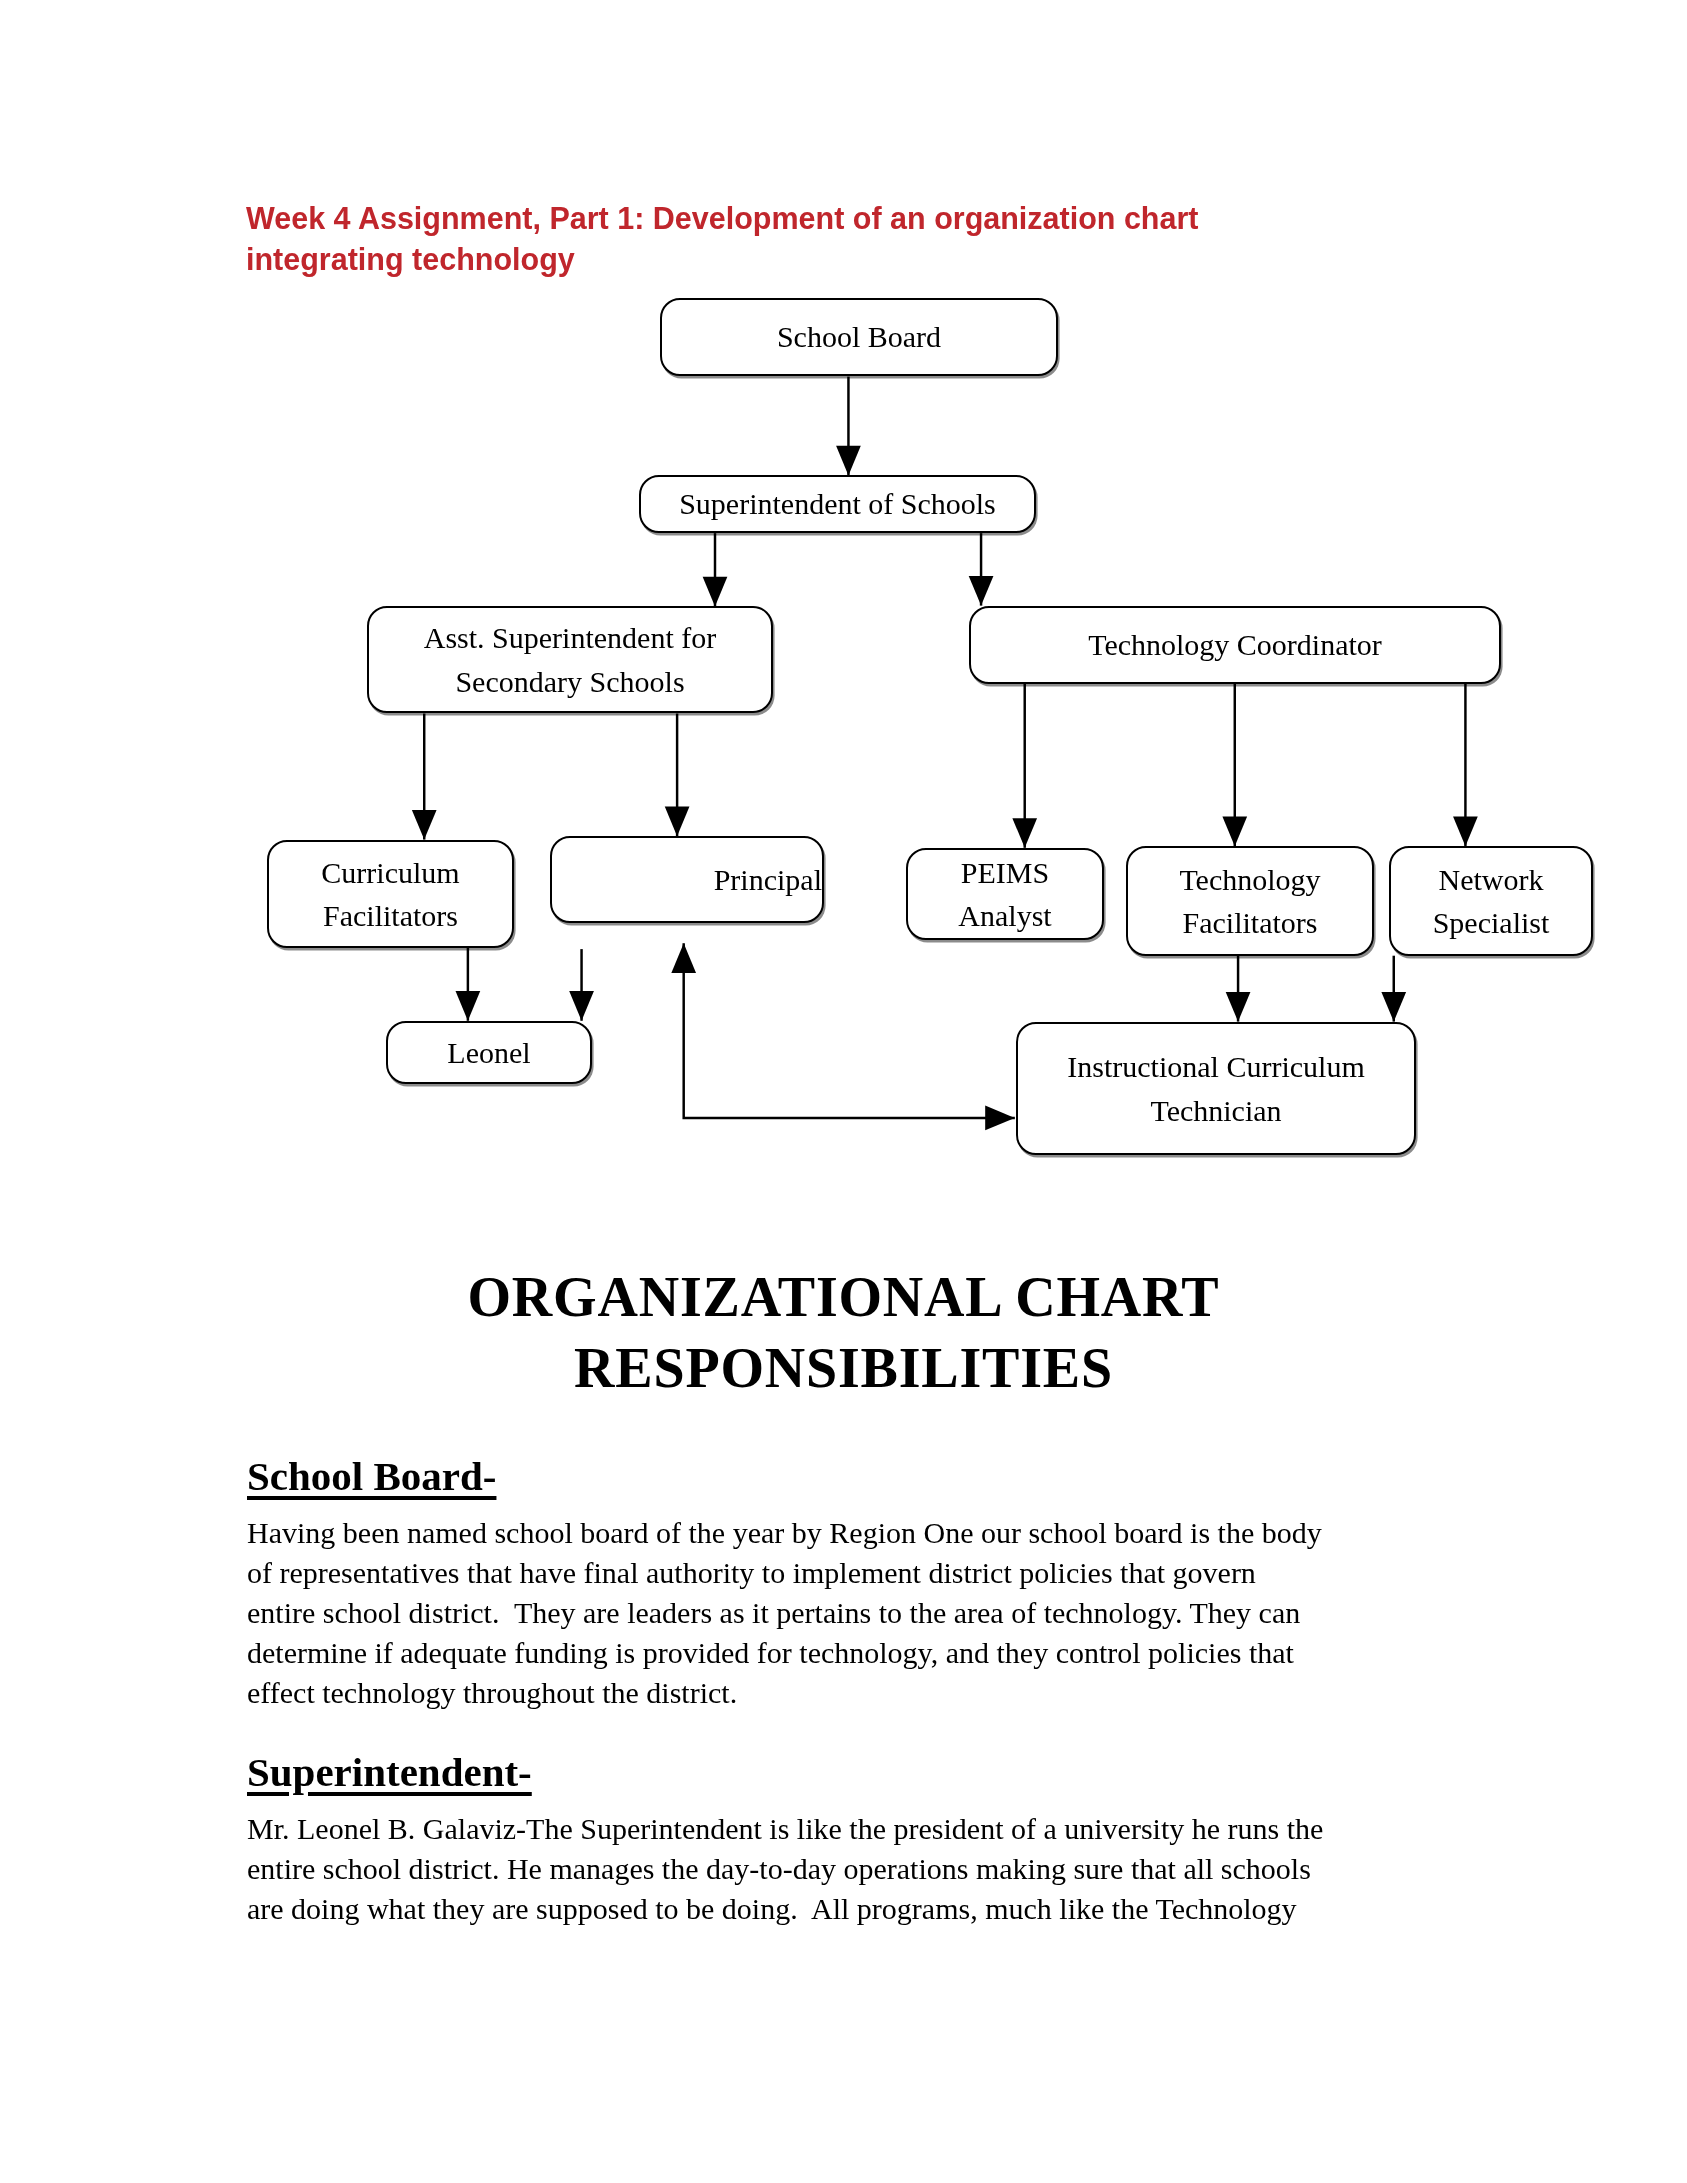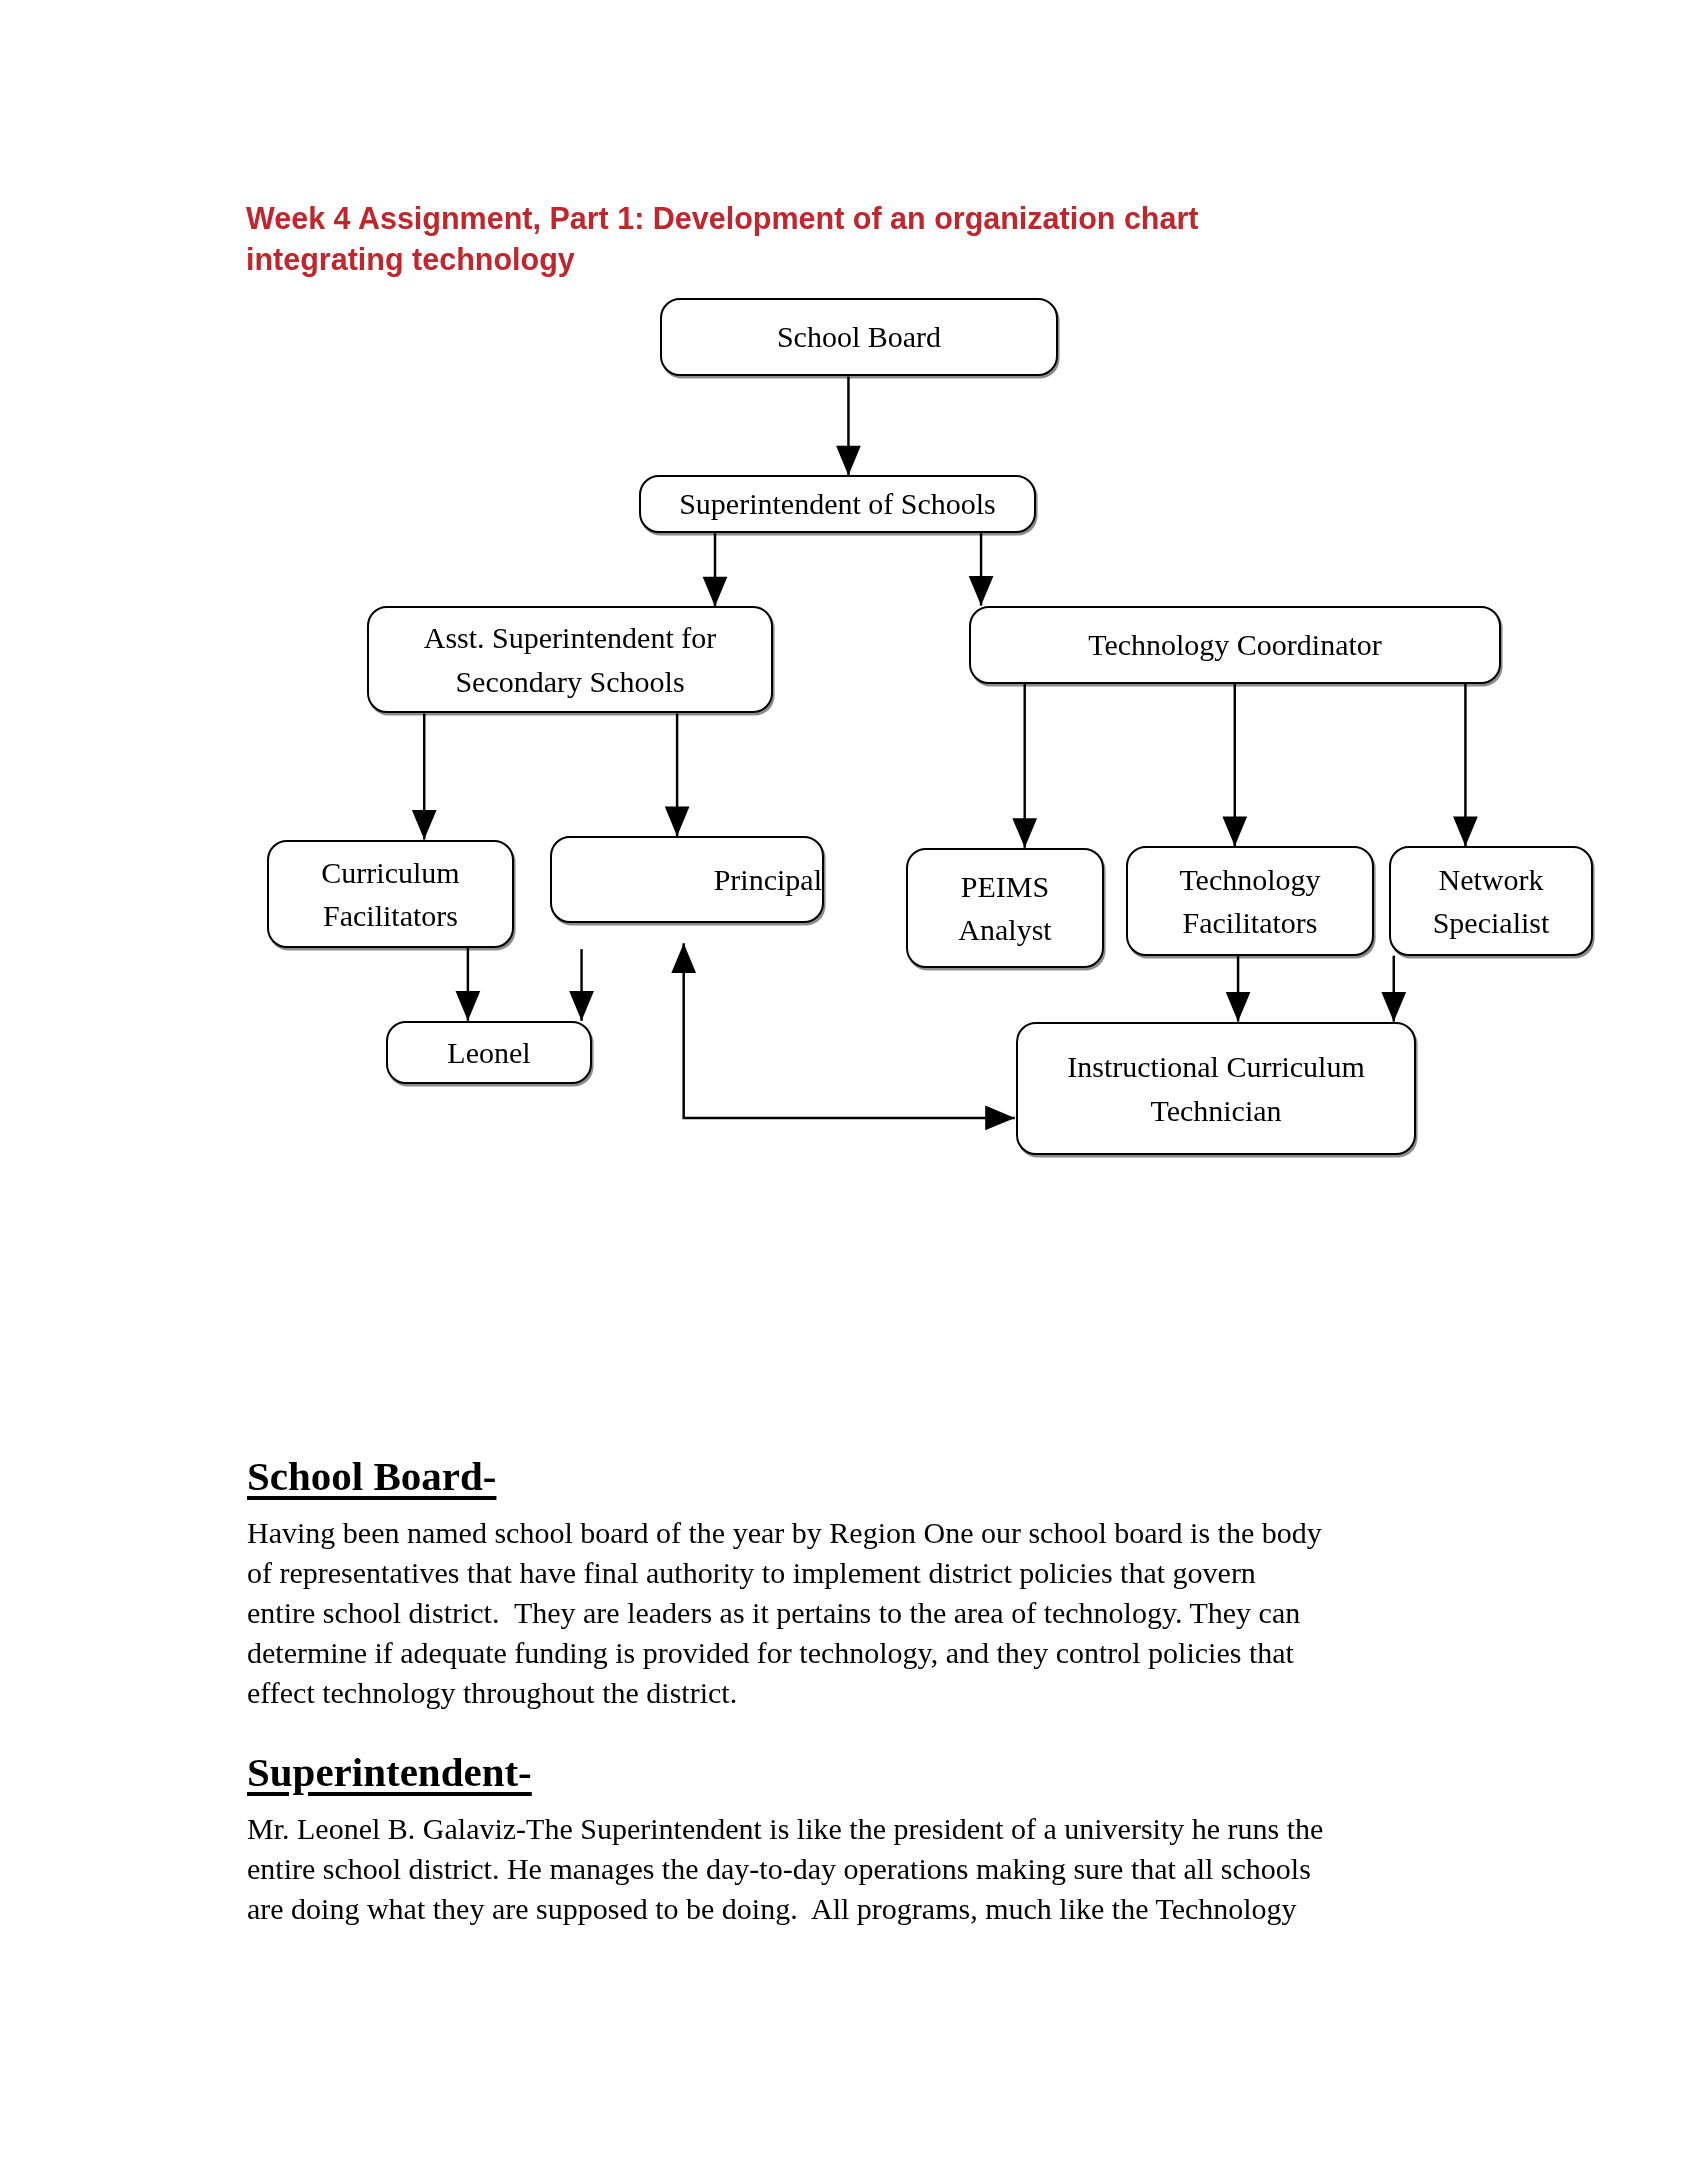--- a/index.html
+++ b/index.html
@@ -132,21 +132,21 @@
         <div class="org-node" style="left: 969px; top: 606px; width: 532px; height: 78px;">
           <span>Technology Coordinator</span>
         </div>
         <div class="org-node" style="left: 267px; top: 840px; width: 247px; height: 108px;">
           <span>Curriculum
 Facilitators</span>
         </div>
         <div class="org-node" style="left: 550px; top: 836px; width: 274px; height: 87px; justify-content: flex-end;">
           <span>Principal</span>
         </div>
-        <div class="org-node" style="left: 906px; top: 848px; width: 198px; height: 120px;">
+        <div class="org-node" style="left: 906px; top: 848px; width: 198px; height: 92px;">
           <span>PEIMS
 Analyst</span>
         </div>
         <div class="org-node" style="left: 1126px; top: 846px; width: 248px; height: 110px;">
           <span>Technology
 Facilitators</span>
         </div>
         <div class="org-node" style="left: 1389px; top: 846px; width: 204px; height: 110px;">
           <span>Network
 Specialist</span>
@@ -154,20 +154,22 @@
         <div class="org-node" style="left: 386px; top: 1021px; width: 206px; height: 63px;">
           <span>Leonel</span>
         </div>
         <div class="org-node" style="left: 1016px; top: 1022px; width: 400px; height: 133px;">
           <span>Instructional Curriculum
 Technician</span>
         </div>
       </div>
   </div>
 
+  <div class="main-heading">ORGANIZATIONAL CHART
+RESPONSIBILITIES</div>
 
   <div class="section sec-superintendent">
     <div class="section-heading">Superintendent-</div>
     <div class="section-body">Mr. Leonel B. Galaviz-The Superintendent is like the president of a university he runs the
 entire school district. He manages the day-to-day operations making sure that all schools
 are doing what they are supposed to be doing.  All programs, much like the Technology</div>
   </div>
 
   <div class="section sec-school-board">
     <div class="section-heading">School Board-</div>

